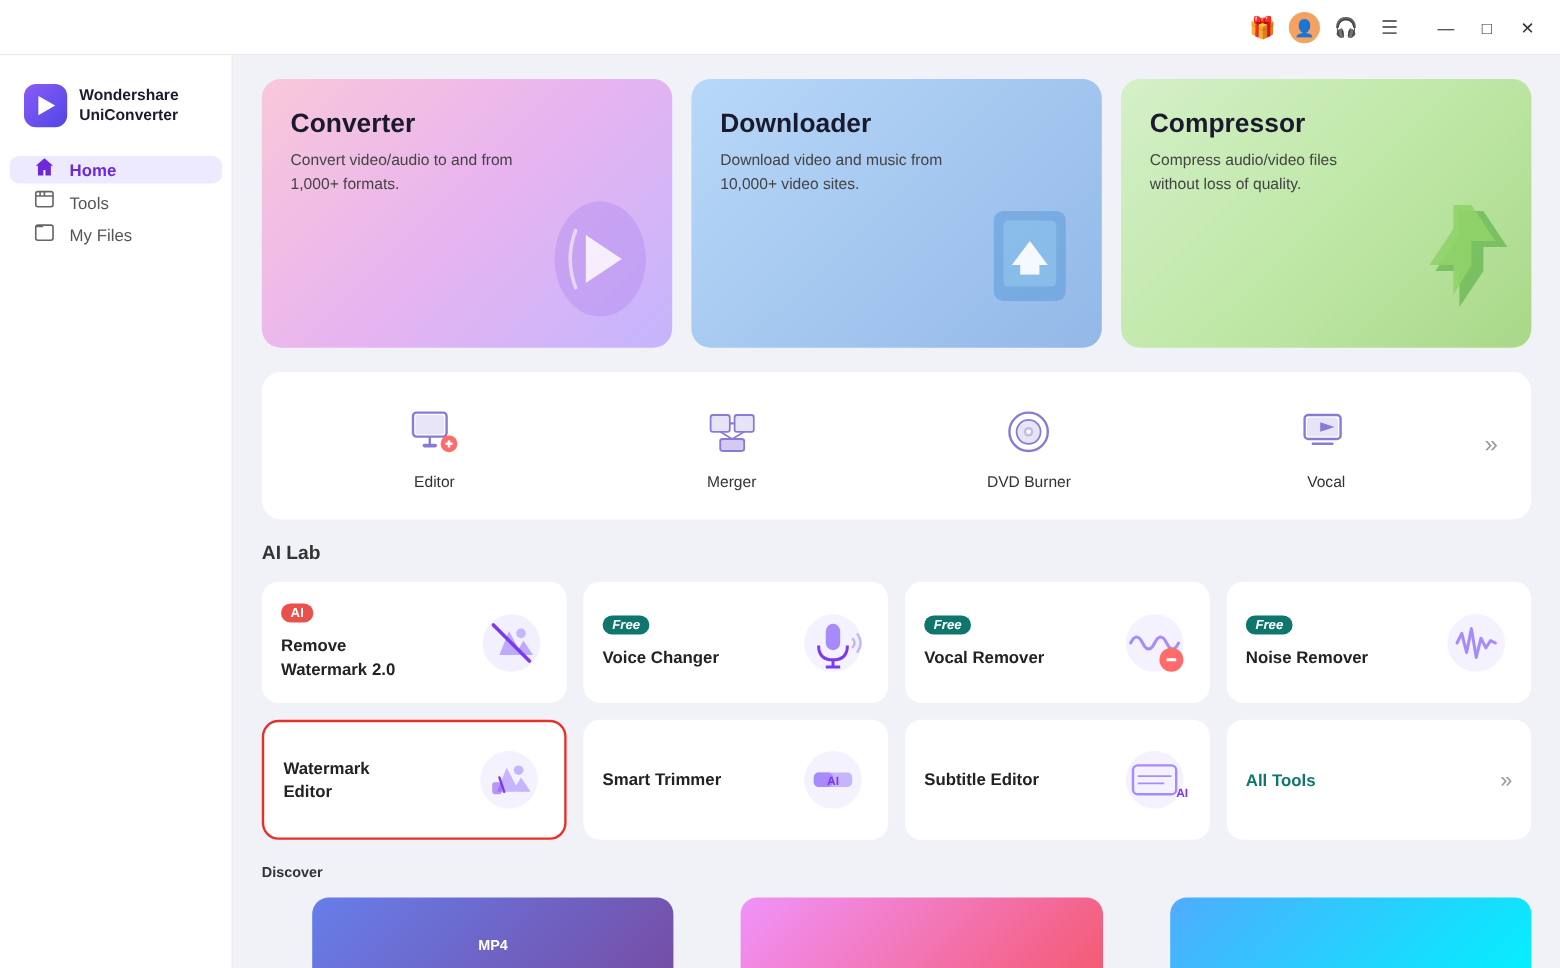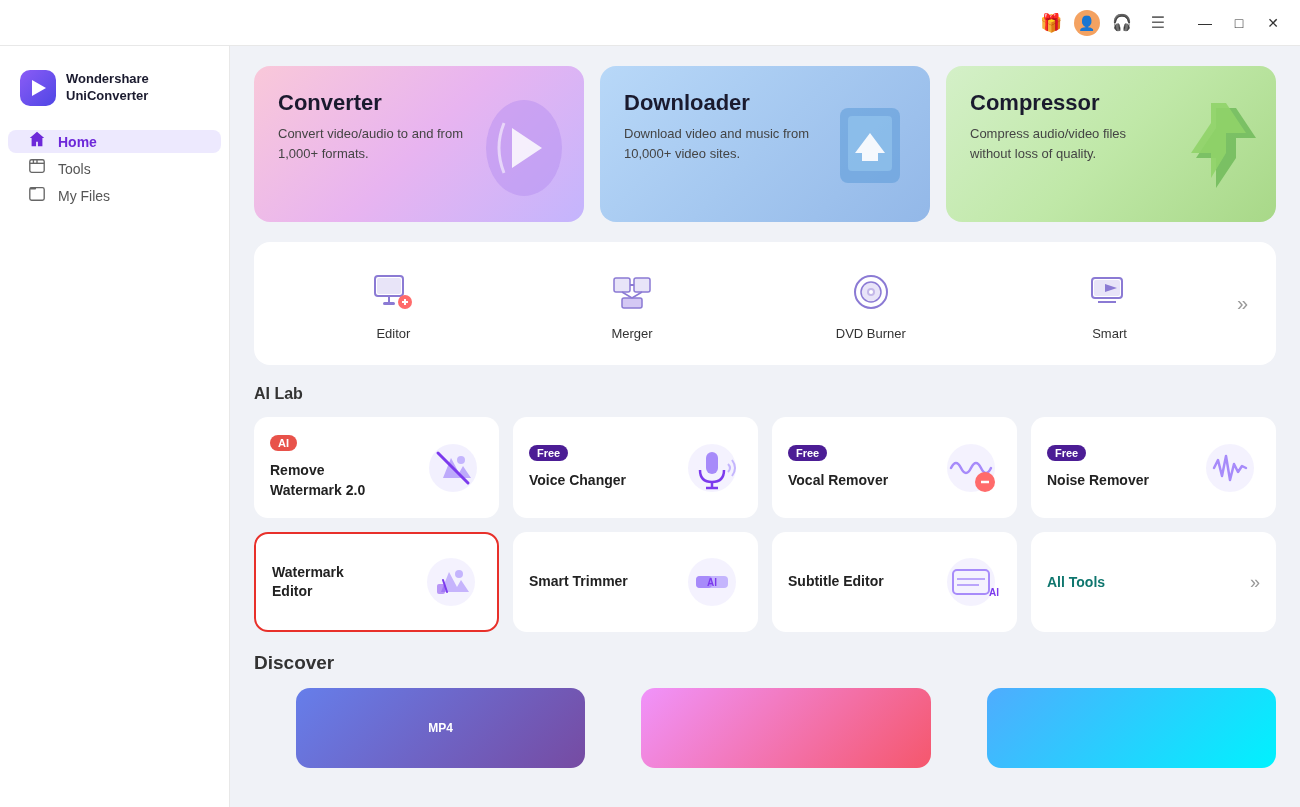--- a/index.html
+++ b/index.html
@@ -13,34 +13,34 @@
     .icon-user { background: #f4a261; color: #fff; font-size: 14px; width: 26px; height: 26px; }
     .icon-headset { color: #666; font-size: 16px; }
     .icon-menu { color: #666; font-size: 16px; }
     .win-controls { display: flex; gap: 4px; margin-left: 8px; }
     .win-btn { width: 30px; height: 30px; border: none; background: none; cursor: pointer; display: flex; align-items: center; justify-content: center; font-size: 14px; color: #333; }
 
     
     .app-layout { display: flex; flex: 1; overflow: hidden; }
 
     
-    .sidebar { width: 230px; background: #fff; padding: 16px 0; display: flex; flex-direction: column; gap: 4px; border-right: 1px solid #e8e8e8; }
+    .sidebar { width: 194px; background: #fff; padding: 16px 0; display: flex; flex-direction: column; gap: 4px; border-right: 1px solid #e8e8e8; }
     .brand { display: flex; align-items: center; gap: 10px; padding: 8px 20px 20px; }
     .brand-logo { width: 36px; height: 36px; background: linear-gradient(135deg, #8b5cf6, #4f46e5); border-radius: 10px; display: flex; align-items: center; justify-content: center; color: #fff; font-size: 18px; }
     .brand-name { font-size: 13px; font-weight: 600; color: #1a1a2e; line-height: 1.3; }
     .nav-item { display: flex; align-items: center; gap: 12px; padding: 0 20px; cursor: pointer; border-radius: 8px; margin: 0 8px; color: #555; font-size: 14px; }
     .nav-item.active { background: #ede9fe; color: #6d28d9; font-weight: 600; }
     .nav-icon { font-size: 18px; }
 
     
     .content { flex: 1; overflow-y: auto; padding: 20px 24px; background: #f0f2f7; }
 
     
     .hero-cards { display: grid; grid-template-columns: repeat(3, 1fr); gap: 16px; margin-bottom: 20px; }
-    .hero-card { border-radius: 16px; padding: 24px 24px 0; height: 156px; position: relative; overflow: hidden; cursor: pointer; }
+    .hero-card { border-radius: 16px; padding: 24px 24px 0; height: 224px; position: relative; overflow: hidden; cursor: pointer; }
     .hero-card.converter { background: linear-gradient(135deg, #f9c8d9, #e8b4f0, #c4b5fd); }
     .hero-card.downloader { background: linear-gradient(135deg, #b8d8f8, #a5c8f0, #93b8e8); }
     .hero-card.compressor { background: linear-gradient(135deg, #d4f0c8, #c0e8a8, #a8d888); }
     .hero-title { font-size: 22px; font-weight: 700; color: #1a1a2e; margin-bottom: 8px; }
     .hero-desc { font-size: 13px; color: #444; line-height: 1.5; max-width: 200px; }
     .hero-img { position: absolute; right: 10px; bottom: 0; font-size: 60px; opacity: 0.9; }
 
     
     .tools-section { background: #fff; border-radius: 16px; padding: 16px 20px; margin-bottom: 20px; display: flex; align-items: center; gap: 0; }
     .tool-item { display: flex; flex-direction: column; align-items: center; gap: 8px; flex: 1; cursor: pointer; padding: 8px 4px; border-radius: 10px; }
@@ -49,31 +49,31 @@
     .tools-more { font-size: 20px; color: #999; cursor: pointer; padding: 8px; }
 
     
     .section-title { font-size: 16px; font-weight: 600; color: #333; margin-bottom: 14px; }
     .ai-grid { display: grid; grid-template-columns: repeat(4, 1fr); gap: 14px; margin-bottom: 20px; }
     .ai-card { background: #fff; border-radius: 14px; padding: 18px 16px; cursor: pointer; position: relative; display: flex; align-items: center; justify-content: space-between; min-height: 100px; transition: box-shadow 0.2s; }
     .ai-card.selected { border: 2.5px solid #e8302a; }
     .ai-card-info { display: flex; flex-direction: column; gap: 4px; flex: 1; }
     .ai-badge { display: inline-block; padding: 2px 8px; border-radius: 10px; font-size: 11px; font-weight: 700; color: #fff; margin-bottom: 6px; width: fit-content; }
     .badge-ai { background: #e8524a; }
-    .badge-free { background: #4c1d95; }
+    .badge-free { background: #0f766e; font-style: italic; }
     .ai-name { font-size: 14px; font-weight: 600; color: #222; line-height: 1.4; }
     .ai-img { width: 60px; height: 60px; display: flex; align-items: center; justify-content: center; font-size: 40px; }
 
     
     .all-tools-card { background: #fff; border-radius: 14px; padding: 18px 16px; cursor: pointer; display: flex; align-items: center; justify-content: space-between; min-height: 100px; }
     .all-tools-name { font-size: 14px; font-weight: 600; color: #0f766e; }
     .chevron-right { font-size: 18px; color: #999; }
 
     
-    .section-title-discover { font-size: 19px; font-weight: 600; color: #333; margin-bottom: 14px; }
+    .section-title-discover { font-size: 12px; font-weight: 600; color: #333; margin-bottom: 14px; }
     .discover-grid { display: grid; grid-template-columns: repeat(3, 1fr); gap: 14px; }
     .discover-card { background: #fff; border-radius: 14px; height: 80px; overflow: hidden; position: relative; cursor: pointer; margin-left: 42px; }
   </style>
 </head>
 <body>
 
 <div class="titlebar">
   <div class="titlebar-icons">
     <div class="titlebar-icon icon-gift">🎁</div>
     <div class="titlebar-icon icon-user" style="background:#f4a261; border-radius:50%; color:#fff; font-size:14px; display:flex; align-items:center; justify-content:center; width:26px; height:26px;">👤</div>
@@ -217,21 +217,21 @@
 
       <div class="tool-item">
         <div class="tool-icon">
           <svg width="44" height="44" viewBox="0 0 44 44">
             <rect x="4" y="8" width="30" height="20" rx="3" fill="none" stroke="#8b7ad4" stroke-width="2"></rect>
             <rect x="6" y="10" width="26" height="16" rx="2" fill="#e8e4f8"></rect>
             <polygon points="17,14 29,18 17,22" fill="#8b7ad4"></polygon>
             <line x1="10" y1="32" x2="28" y2="32" stroke="#8b7ad4" stroke-width="2"></line>
           </svg>
         </div>
-        <span class="tool-label">Smart</span>
+        <span class="tool-label">Vocal</span>
       </div>
       <div class="tools-more">»</div>
     </div>
 
     <div>
       <div class="section-title">AI Lab</div>
       <div class="ai-grid">
 
         <div class="ai-card">
           <div class="ai-card-info">

